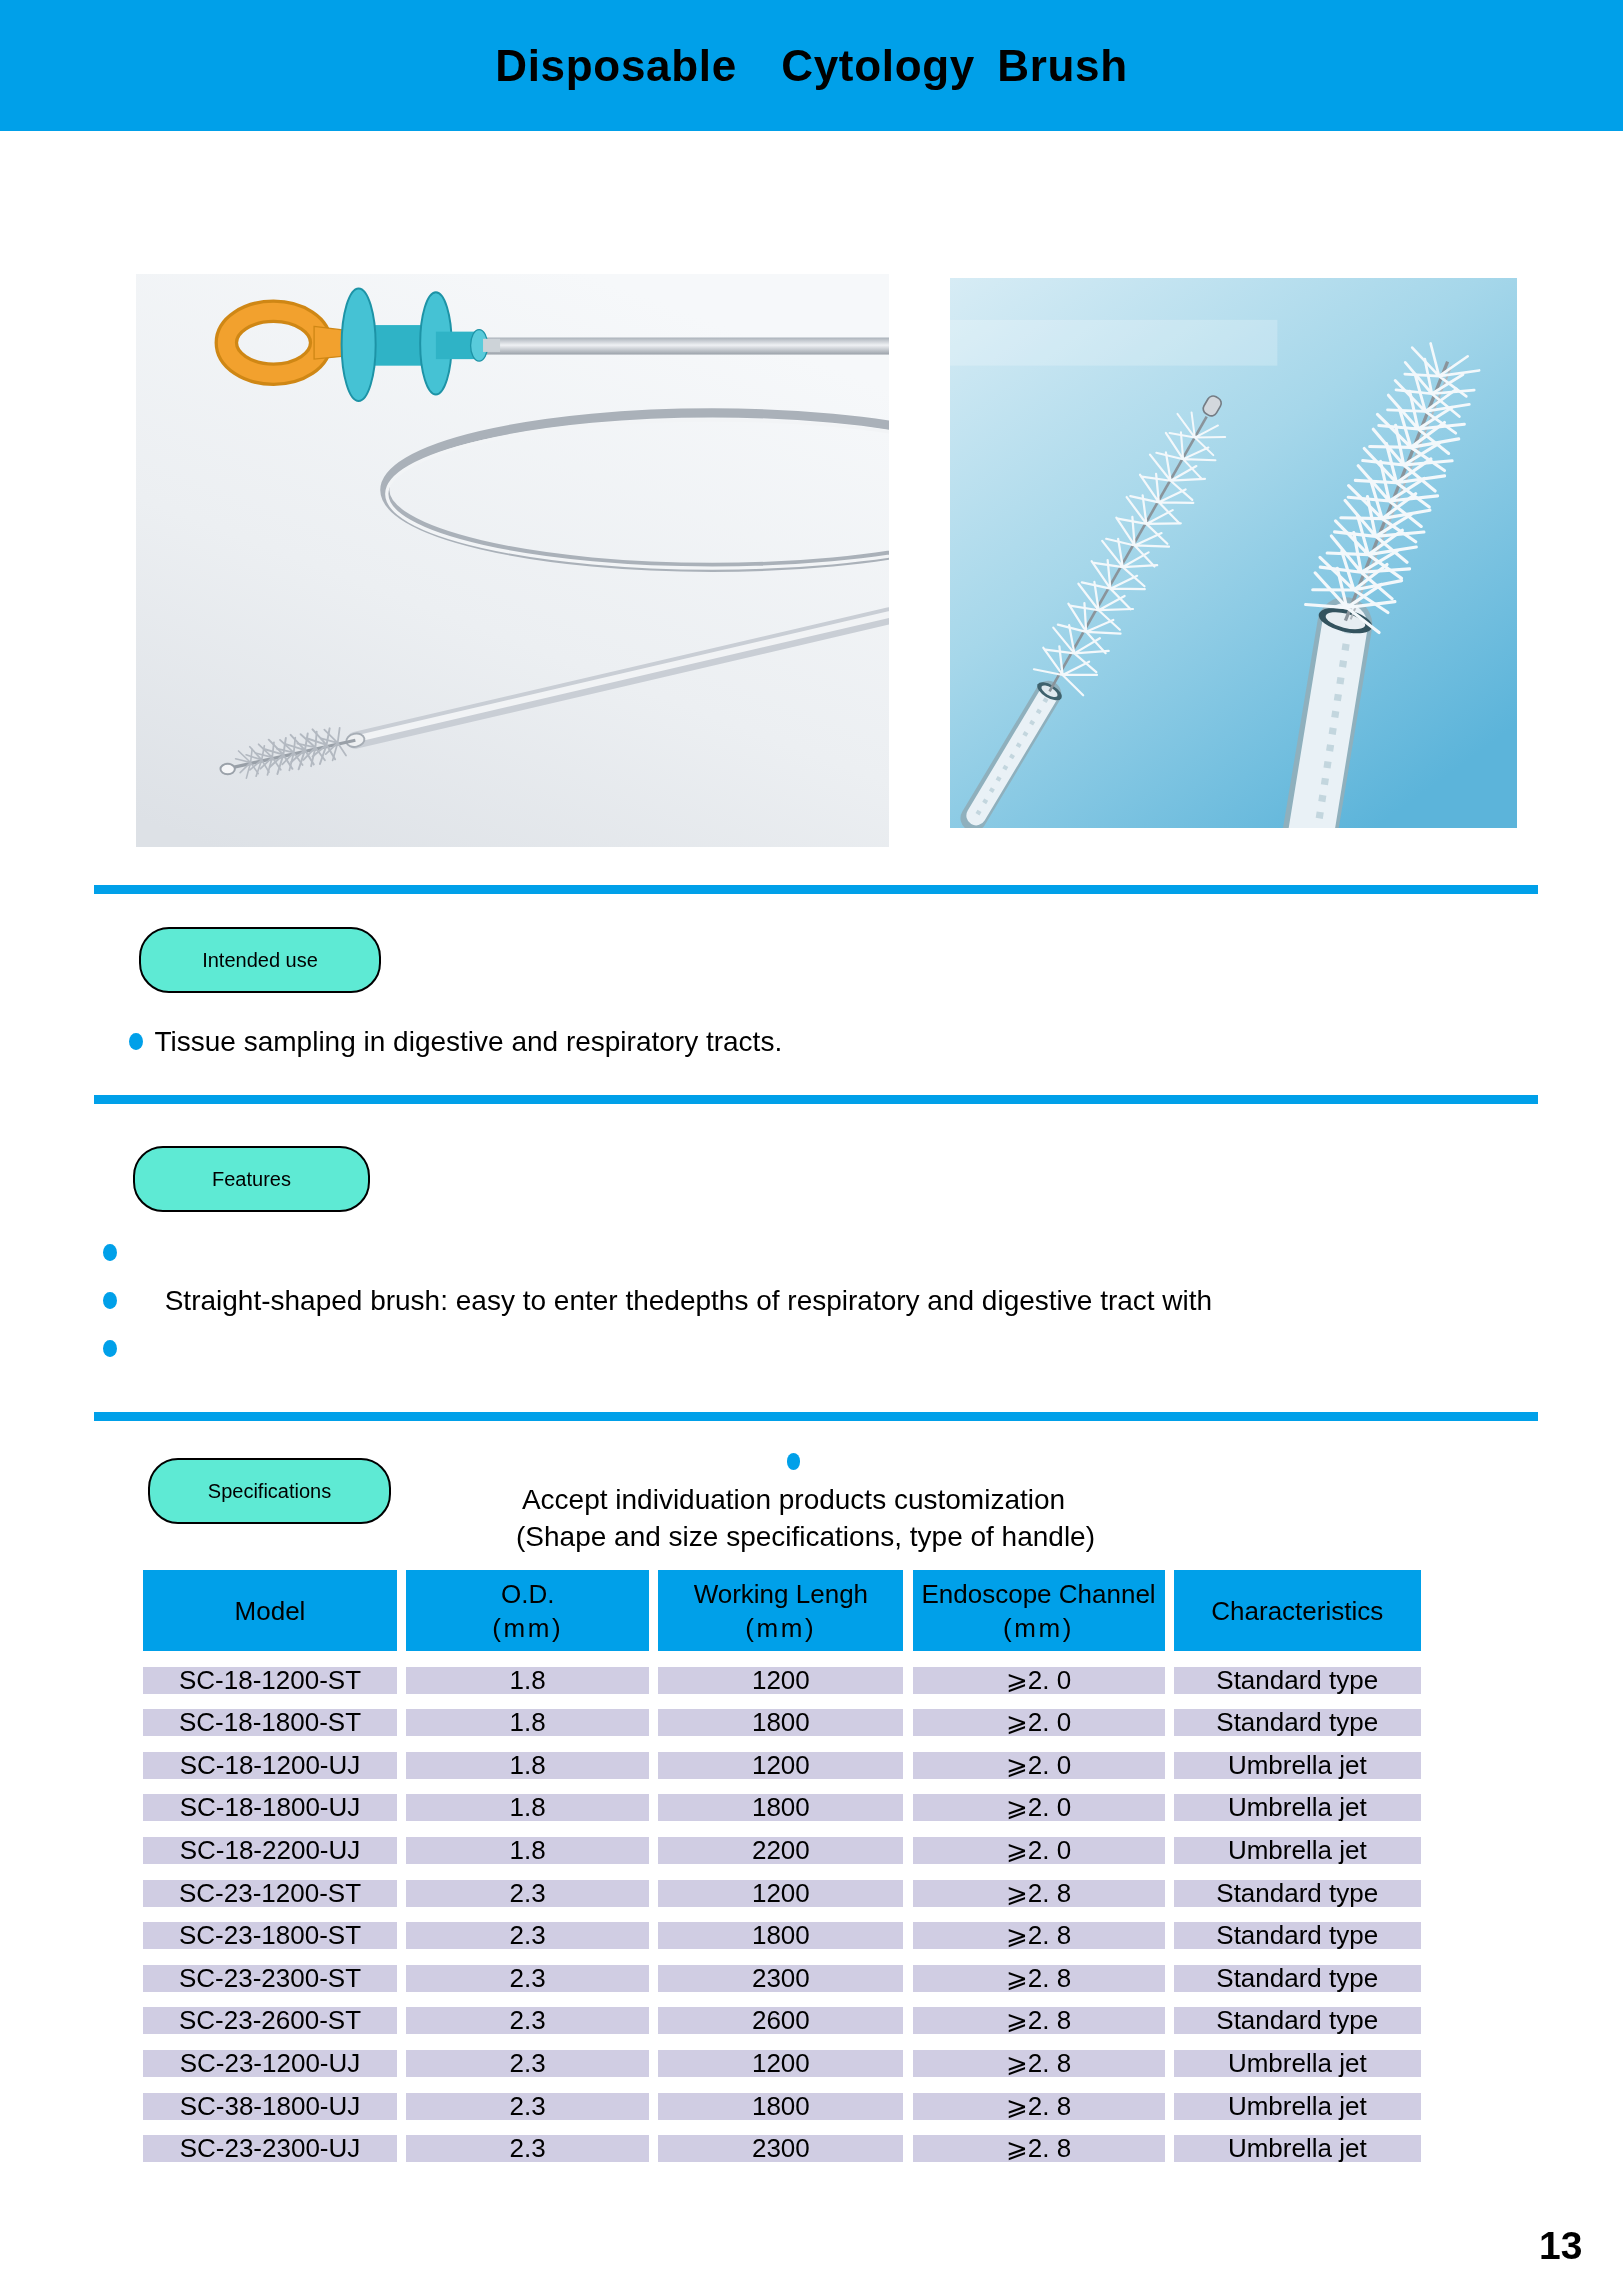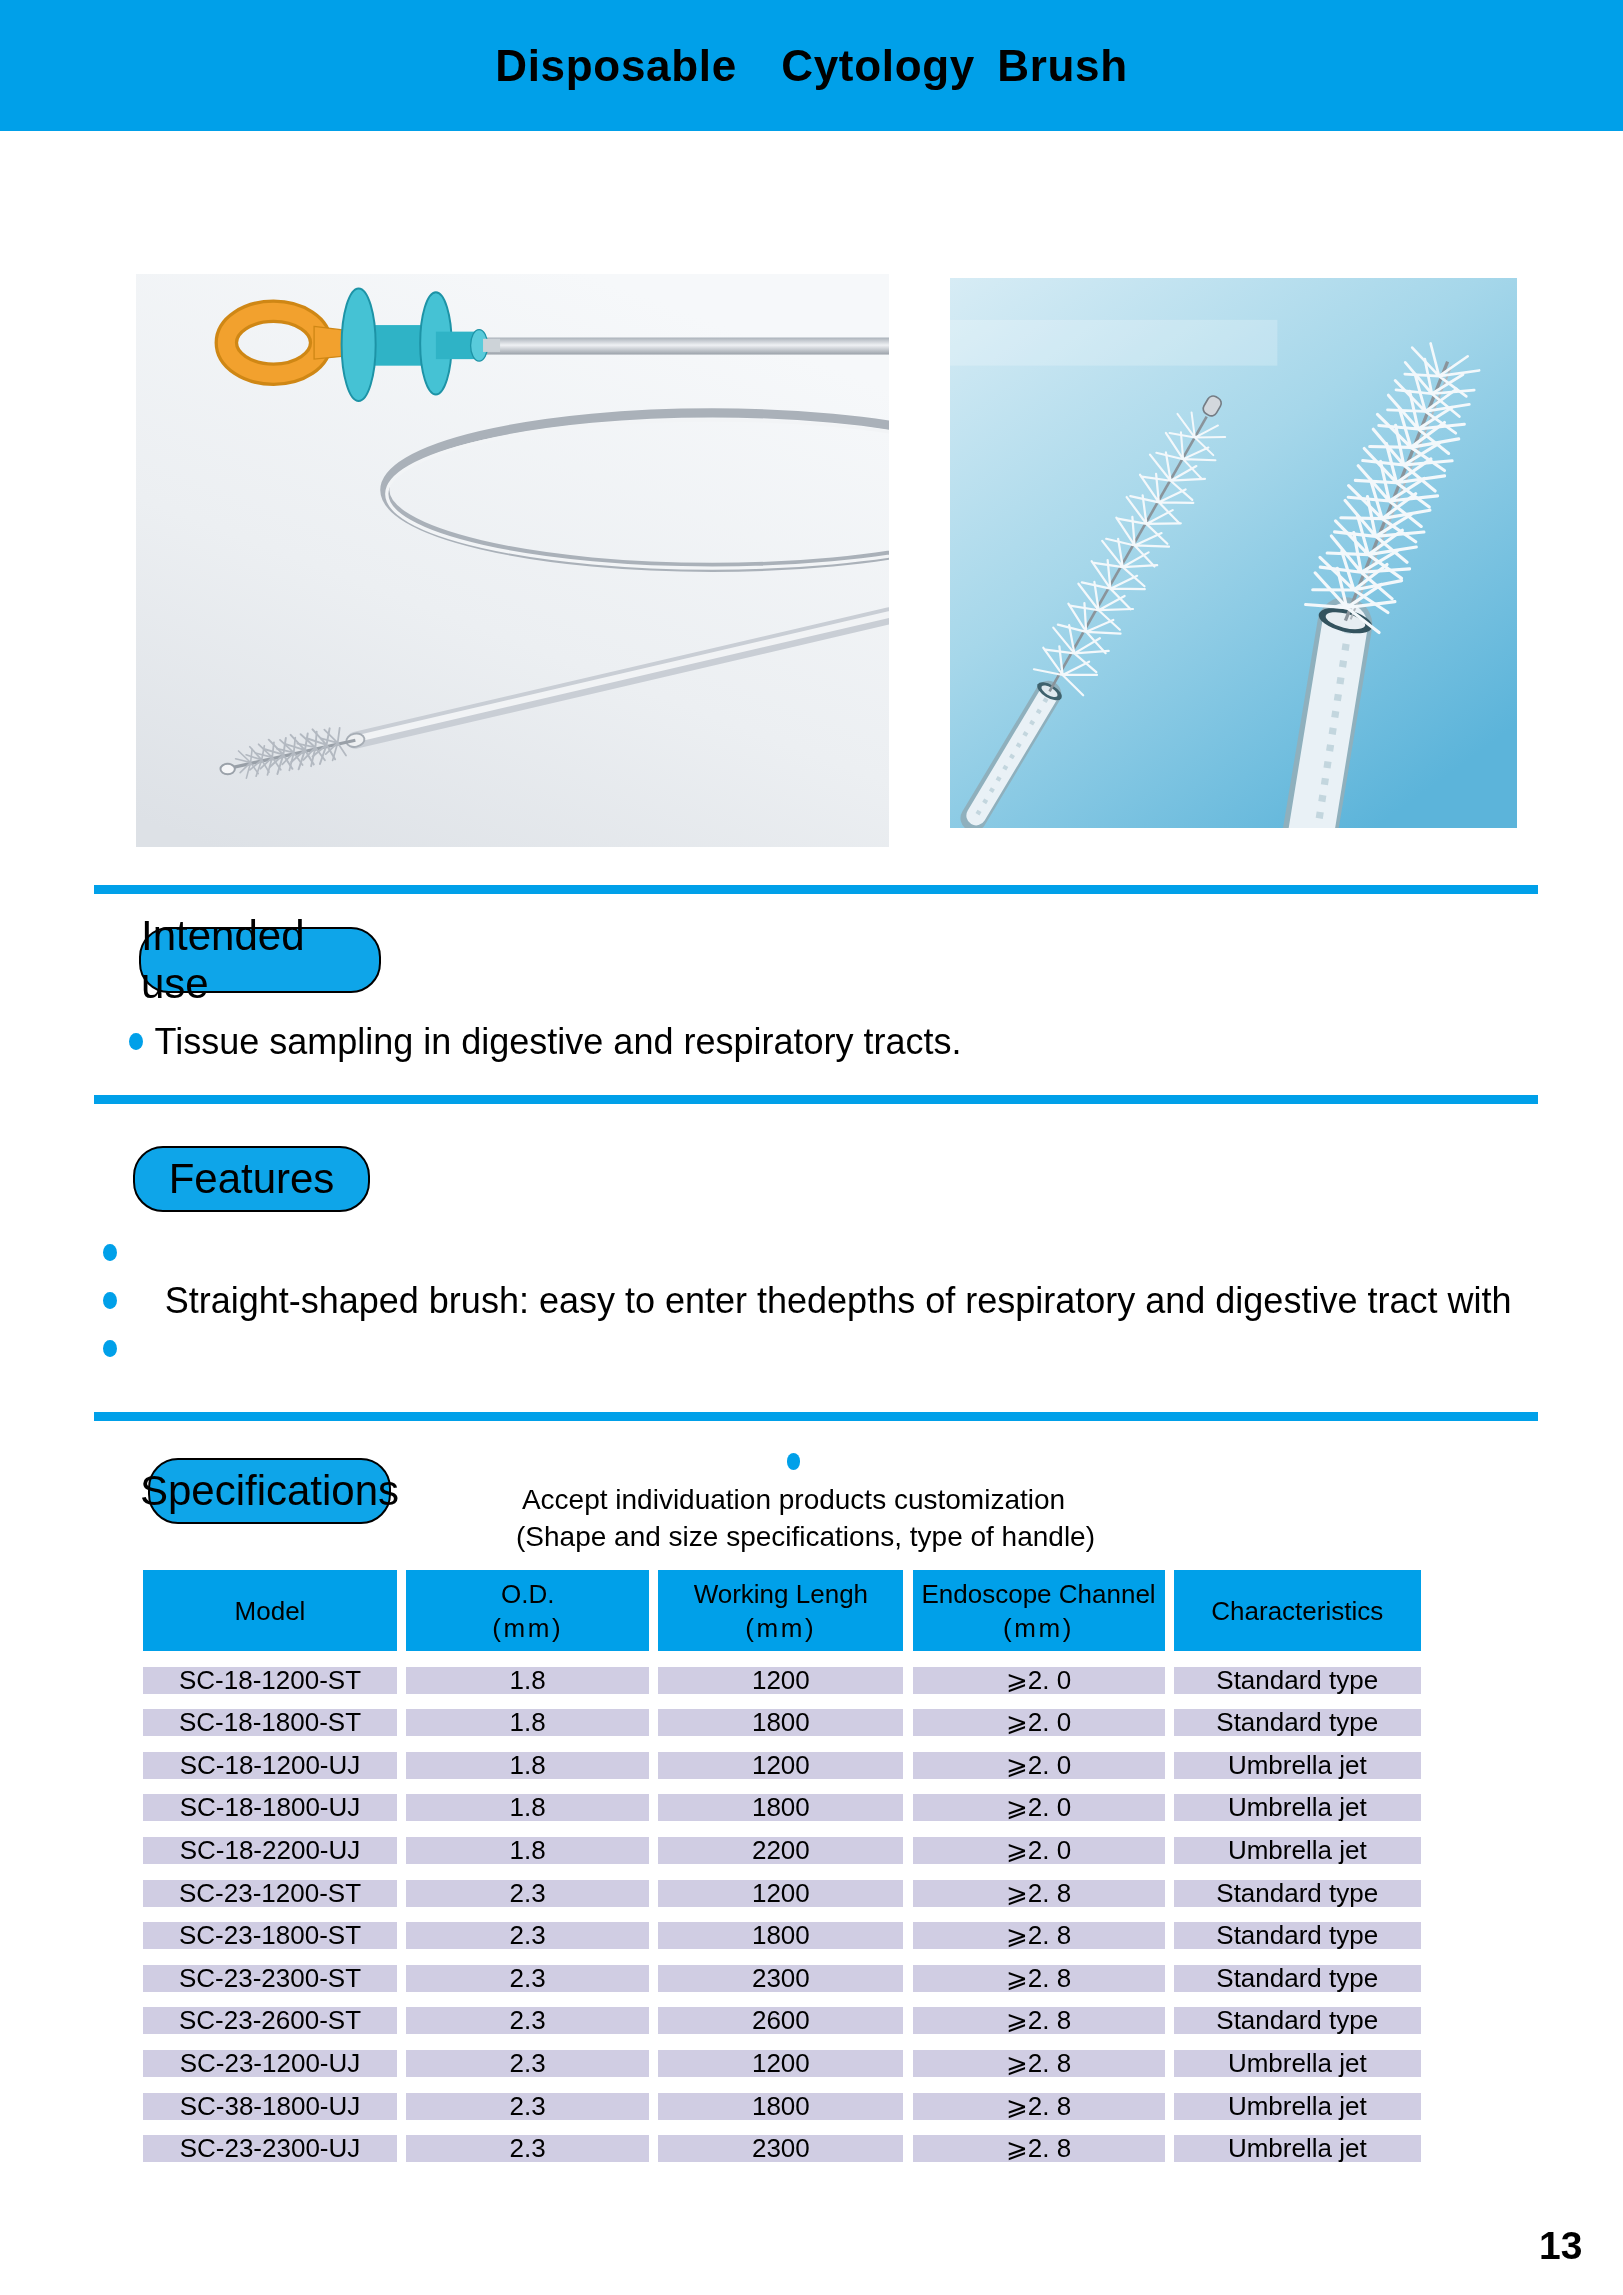--- a/index.html
+++ b/index.html
@@ -11,29 +11,29 @@
   .header .title{font-size:44px;font-weight:bold;letter-spacing:0.7px;word-spacing:9.2px;white-space:pre;}
   
   .photo{position:absolute;}
   .photo svg{display:block;width:100%;height:100%;}
   .photo-left{left:136px;top:274px;width:753px;height:573px;}
   .photo-right{left:950px;top:278px;width:567px;height:550px;}
   
   .divider{position:absolute;left:94px;width:1444px;height:9.2px;background:#00A0E9;}
   .div1{top:885px;} .div2{top:1095px;} .div3{top:1412px;}
   
-  .pill{position:absolute;background:#0ea5e9;border:2.6px solid #000;border-radius:30px;
-        display:flex;align-items:center;justify-content:center;font-size:42px;color:#000;}
+  .pill{position:absolute;background:#5eead4;border:2.6px solid #000;border-radius:30px;
+        display:flex;align-items:center;justify-content:center;font-size:20px;color:#000;}
   .pill-intended{left:139px;top:927px;width:238px;height:62px;}
   .pill-features{left:133px;top:1146px;width:233px;height:62px;}
   .pill-specs{left:148px;top:1458px;width:239px;height:62px;}
   
   .bullet-row{position:absolute;display:flex;align-items:center;gap:11.8px;}
   .dot{width:13.7px;height:17px;border-radius:50%;background:#00A0E9;flex:none;}
-  .bullet-row .txt{font-size:36px;white-space:pre;}
+  .bullet-row .txt{font-size:28px;white-space:pre;}
   .bul-intended{left:129px;top:1021px;height:41px;}
   .bul-f1{left:103px;top:1232px;height:41px;font-size:30px;}
   .bul-f2{left:103px;top:1280px;height:41px;font-size:30px;gap:48px;}
   .bul-f3{left:103px;top:1328px;height:41px;font-size:30px;}
   
   .specnote{position:absolute;left:492px;top:1453px;font-size:28px;line-height:37px;}
   .specnote .line1{display:flex;align-items:center;gap:10.5px;flex-direction:column;}
   .specnote .line2{padding-left:24px;}
   
   .spec-table{position:absolute;left:143px;top:1570px;width:1279px;

